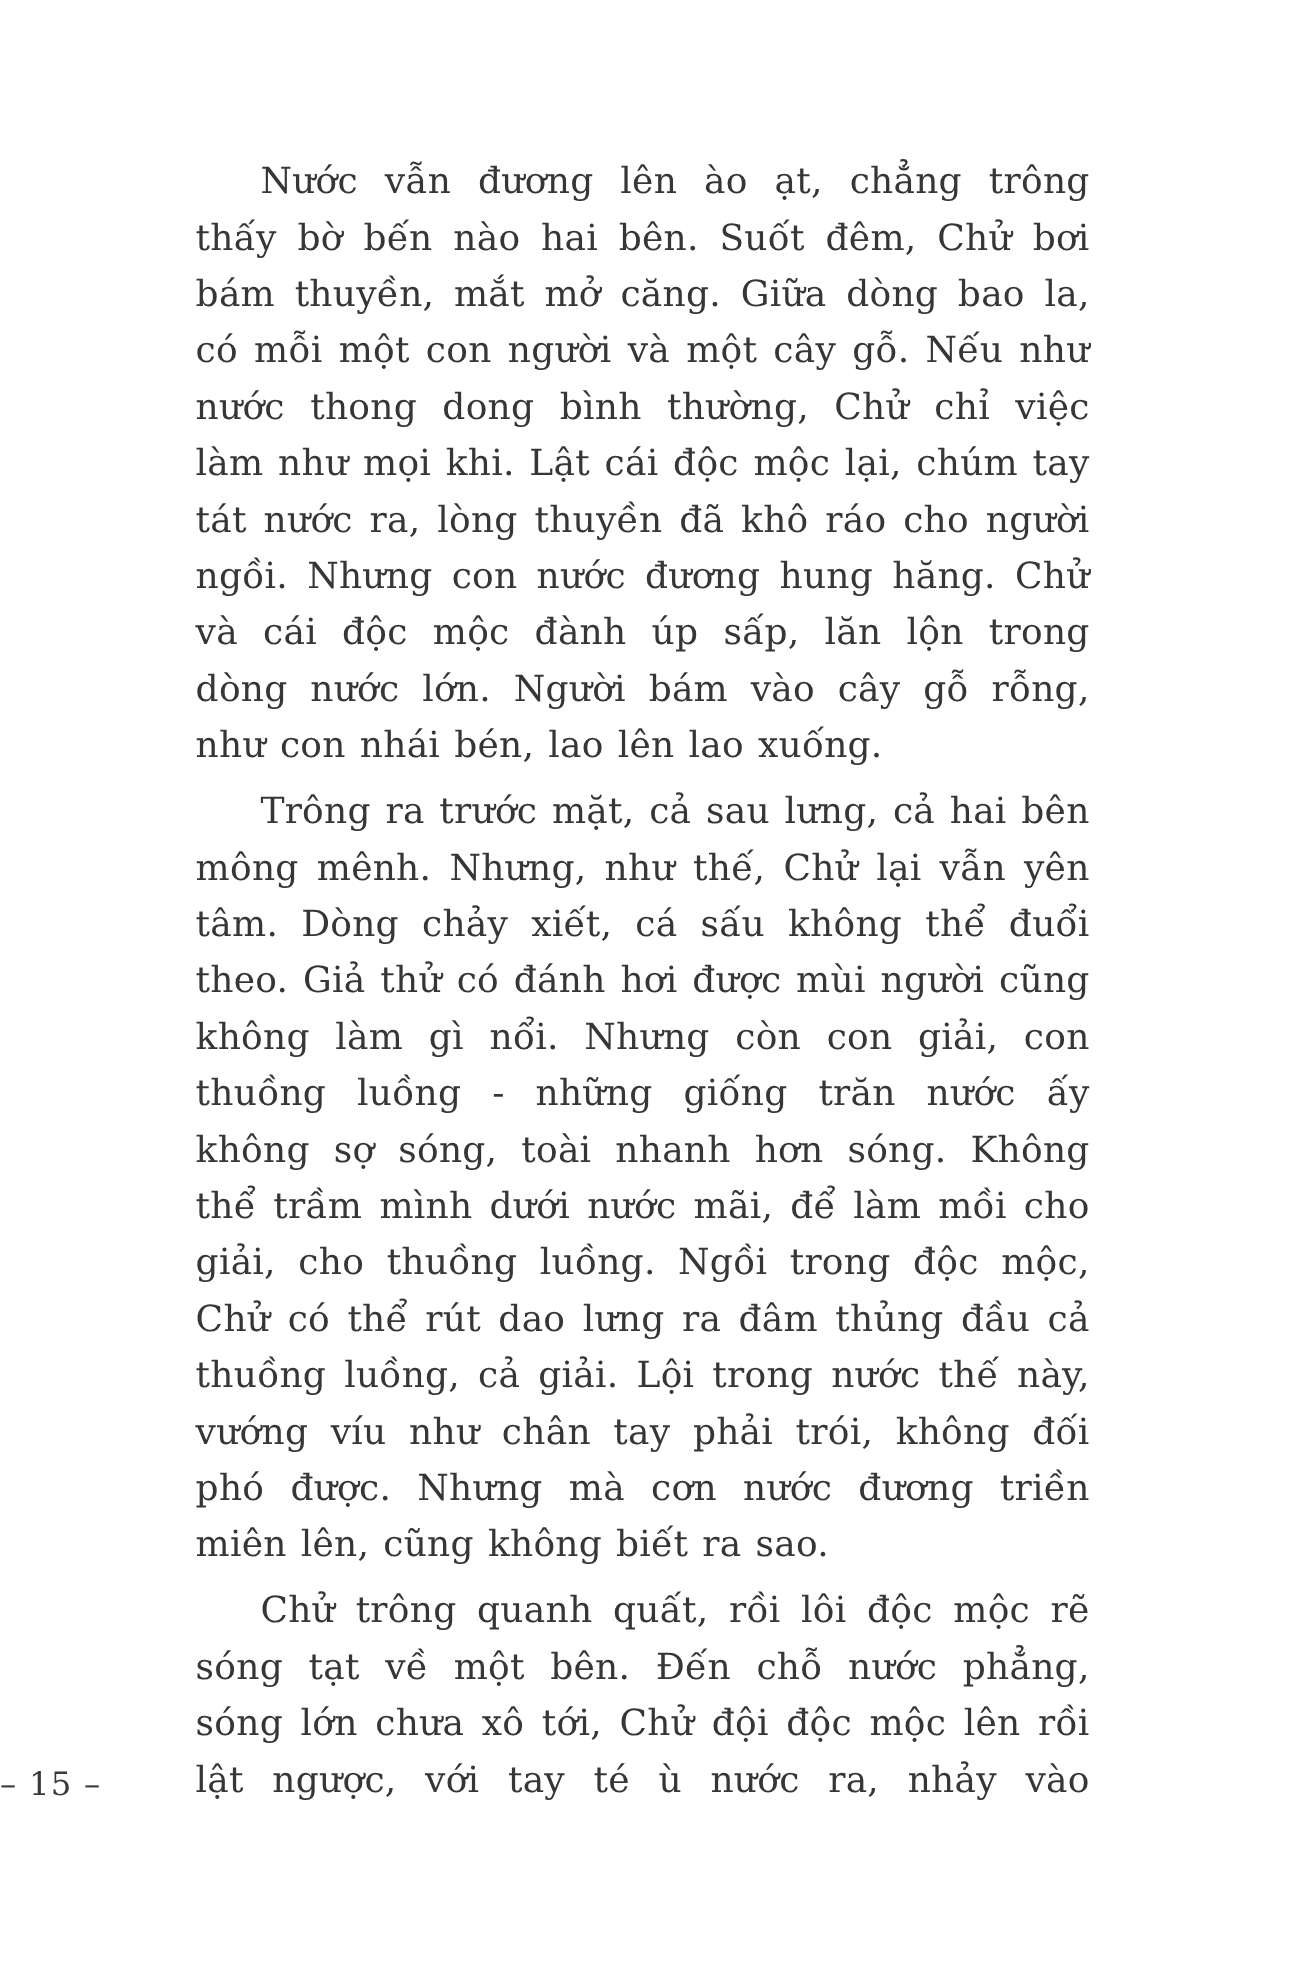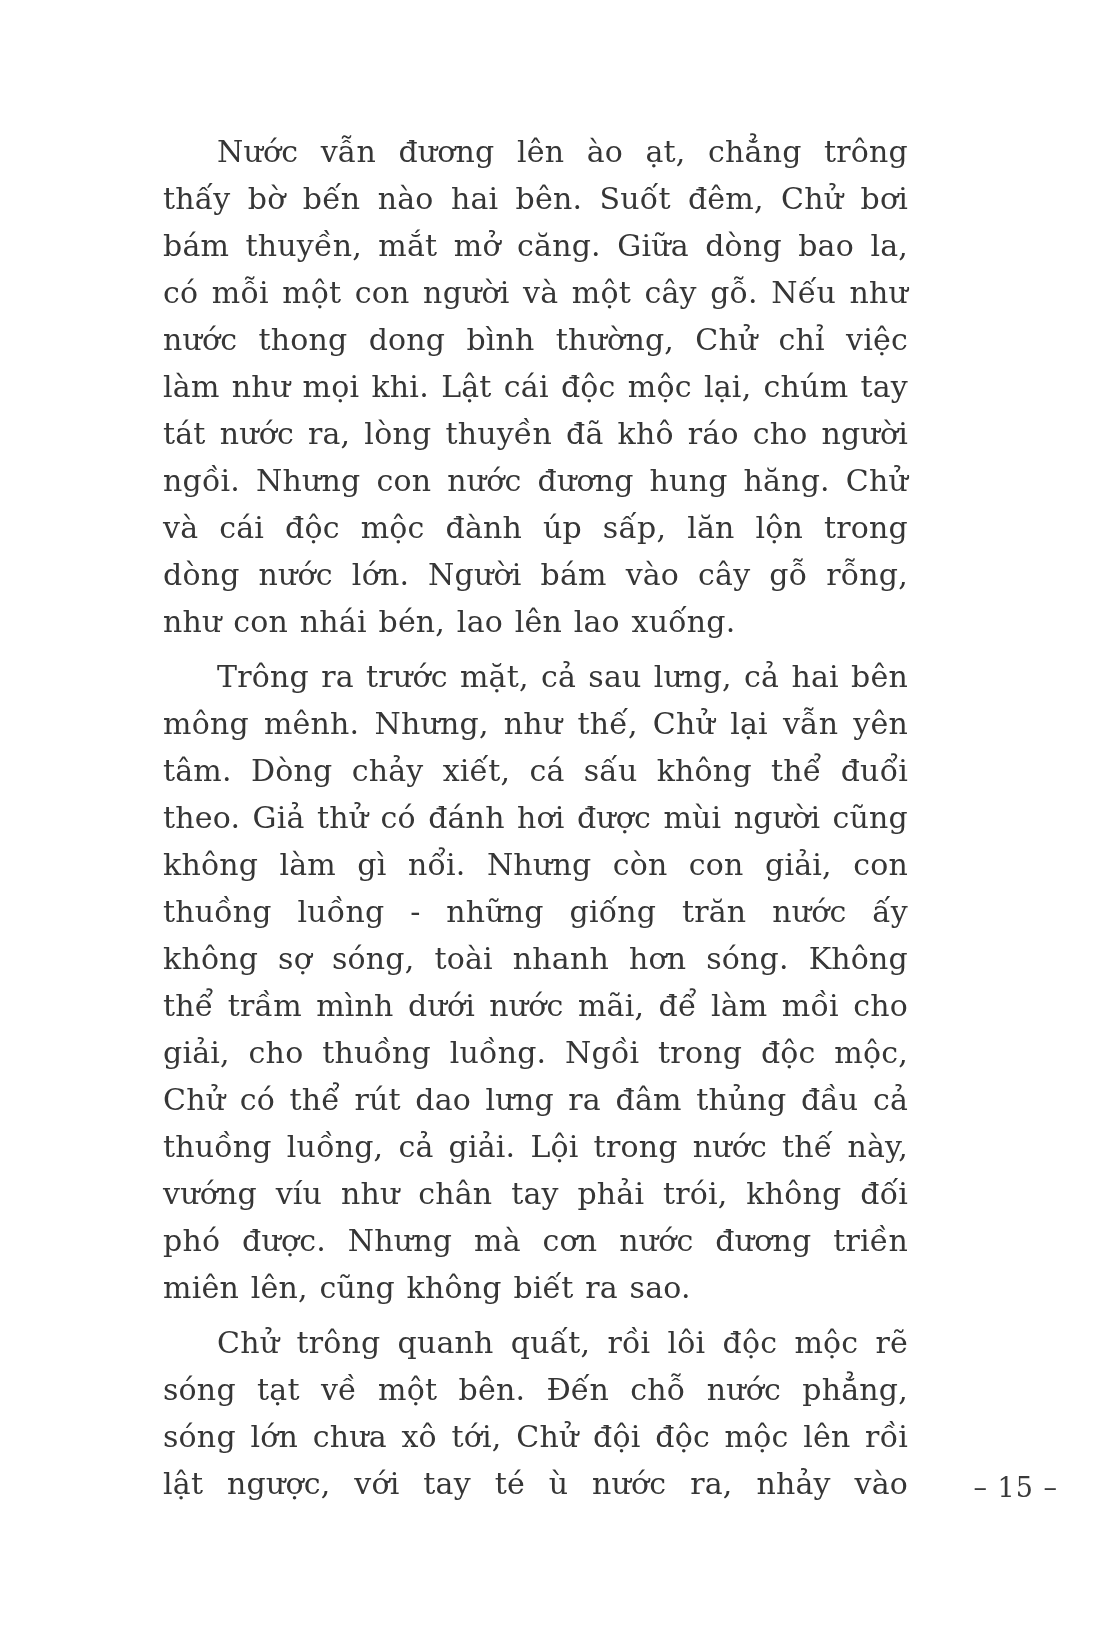--- a/index.html
+++ b/index.html
@@ -34,21 +34,21 @@
     word-spacing: 2px;
     margin-bottom: 8px;
     color: #363636;
   }
 
   .page-footer {
     position: absolute;
     left: 0;
     top: 1472px;
     width: 1058px;
-    text-align: right;
+    text-align: left;
   }
 
   .page-number {
     font-size: 27px;
     color: #3a3a3a;
     letter-spacing: 1px;
   }
 </style>
 </head>
 <body>

